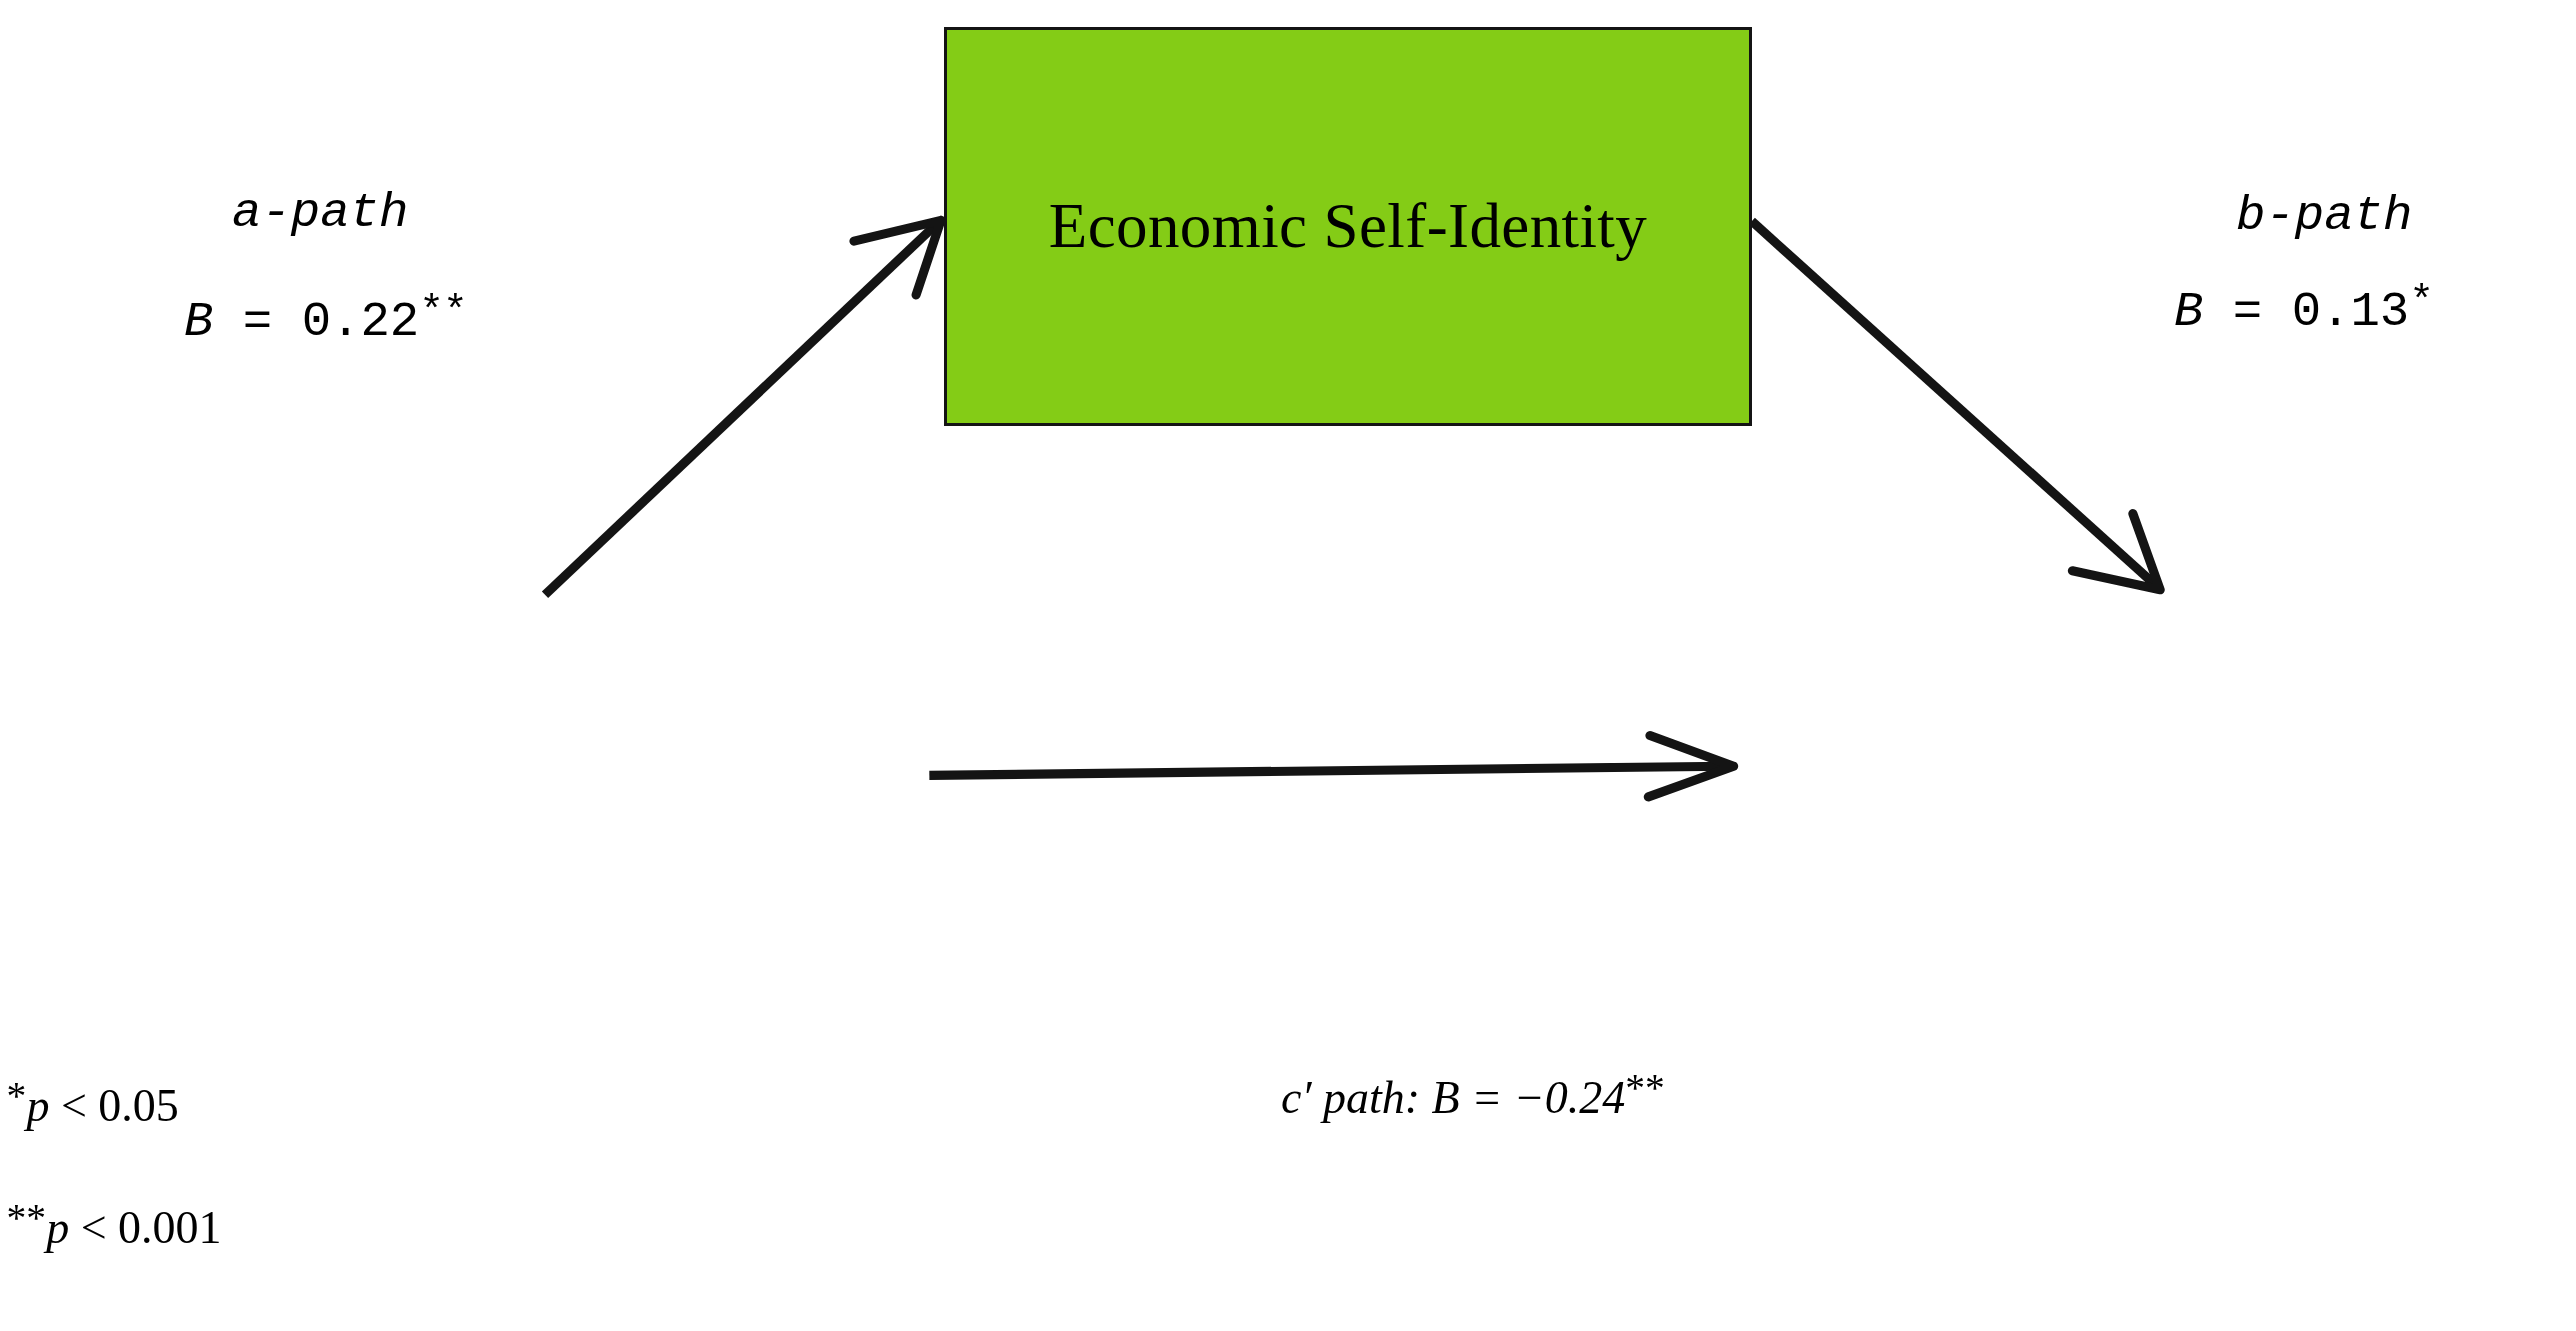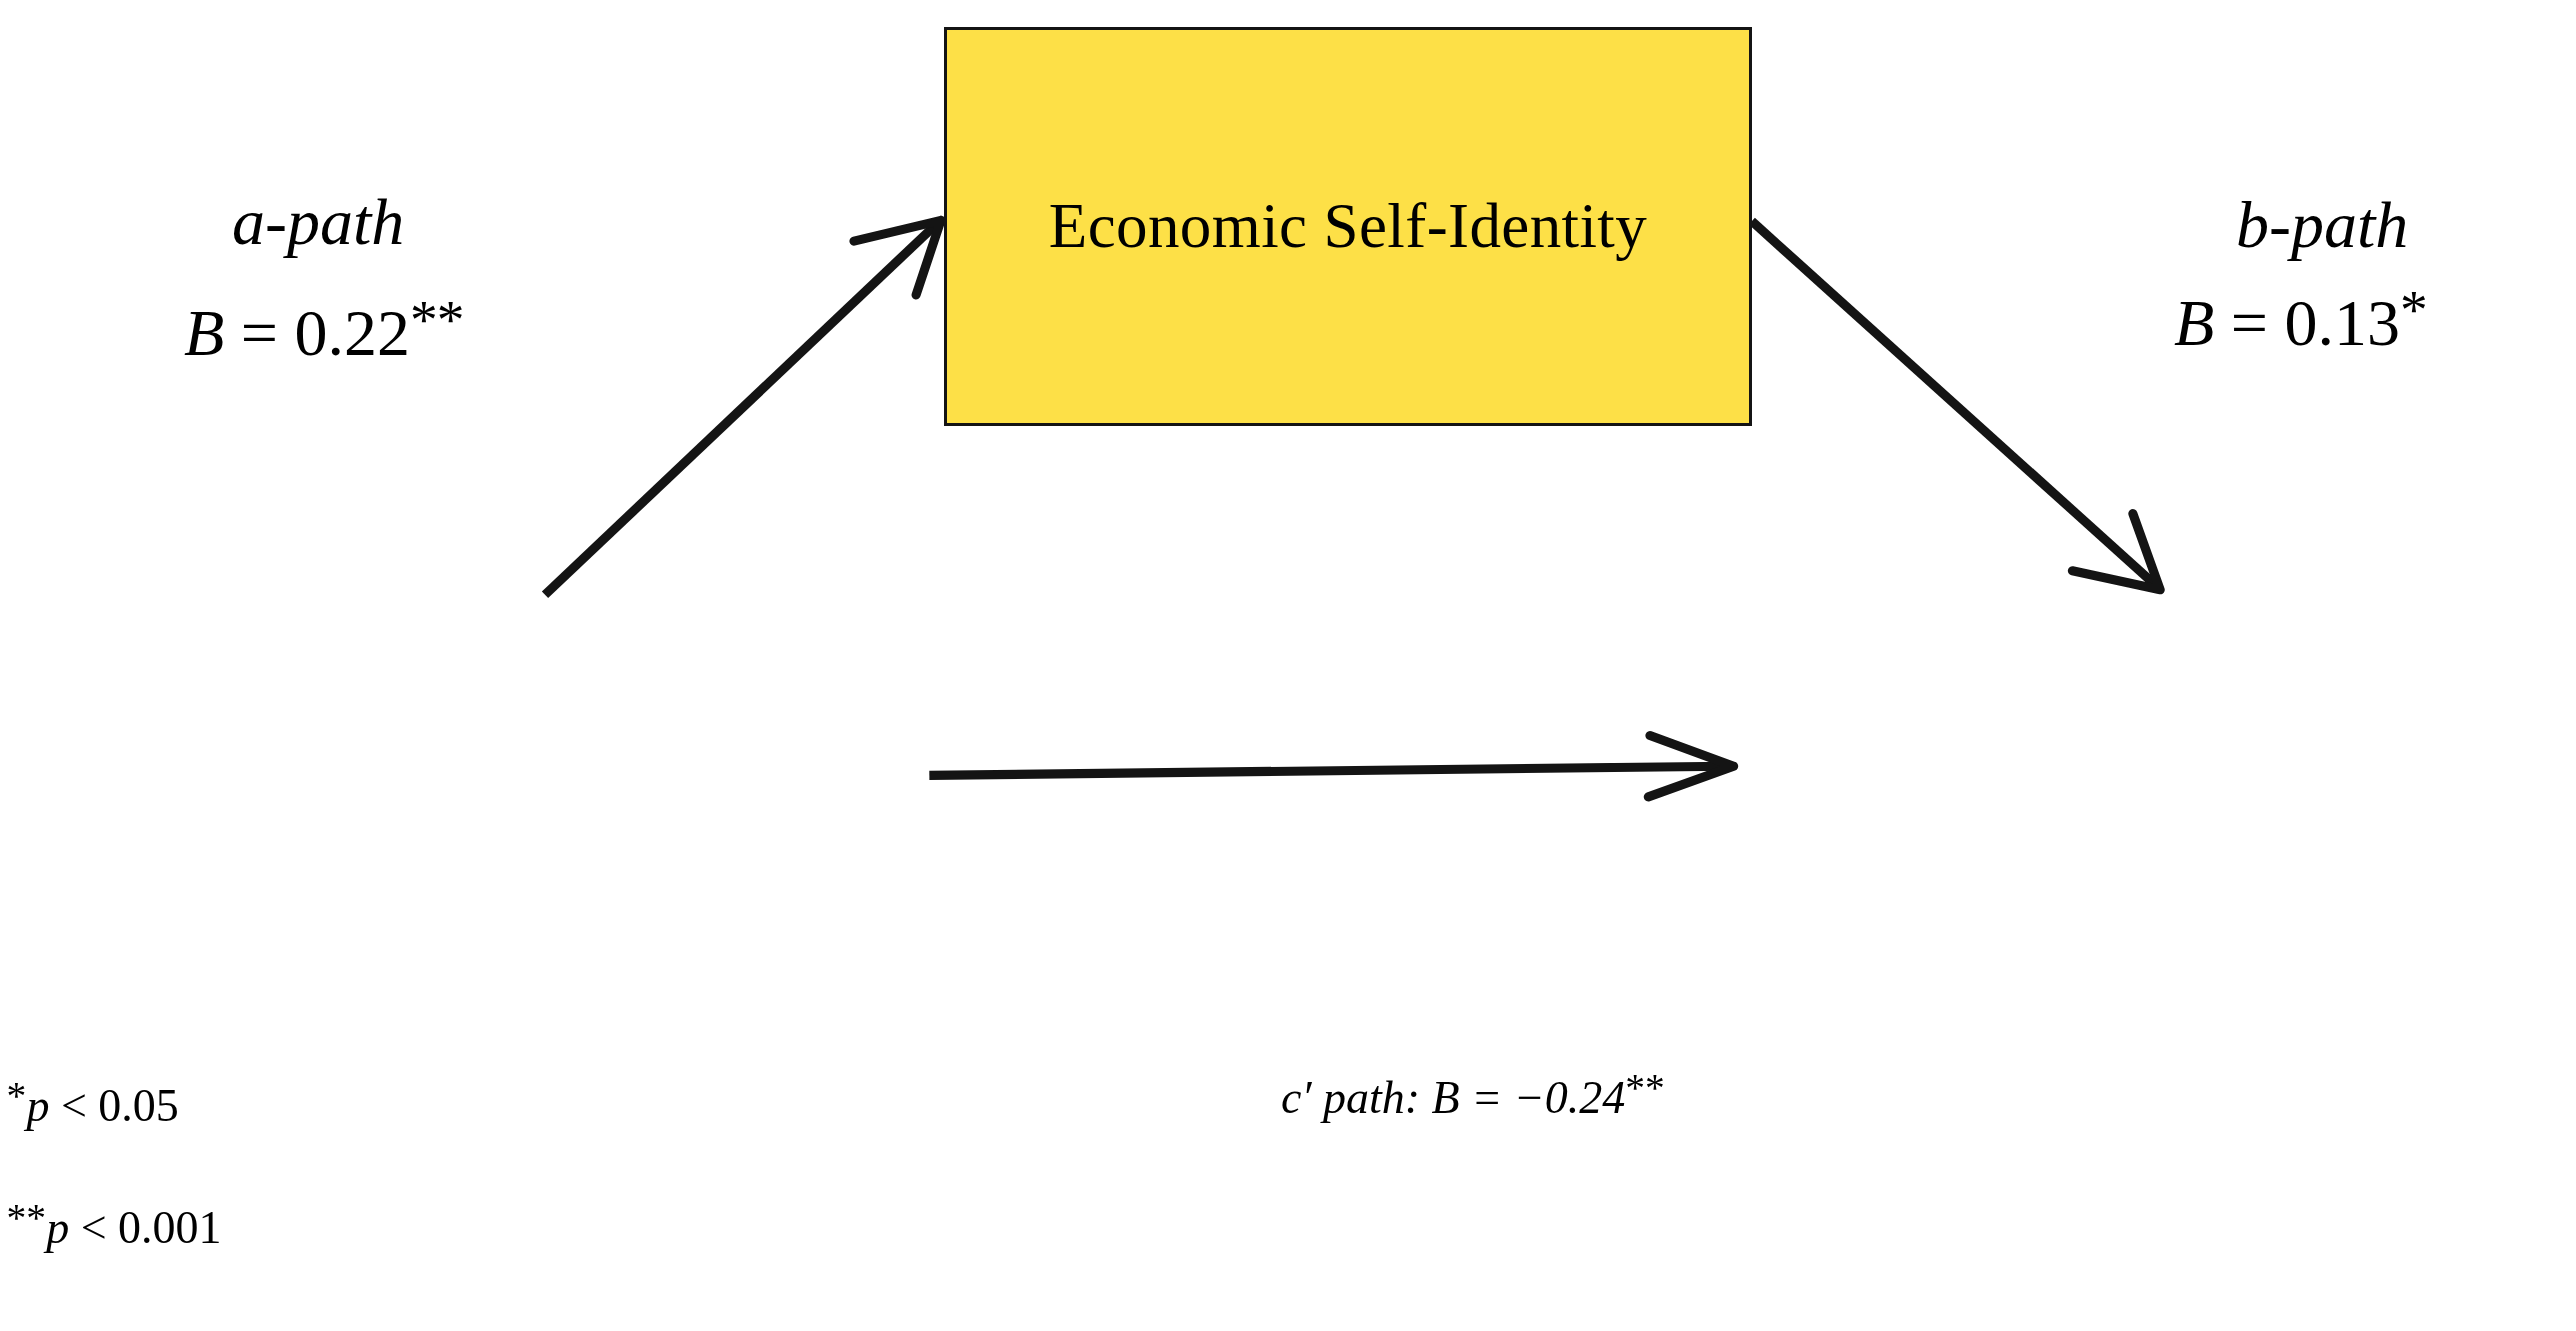--- a/index.html
+++ b/index.html
@@ -25,21 +25,21 @@
     width: 2576px;
     height: 1332px;
     pointer-events: none;
   }
 
   
   .node {
     position: absolute;
     box-sizing: border-box;
     border: 3.3px solid #141414;
-    background: #fde047;
+    background: #84cc16;
     display: flex;
     align-items: center;
     justify-content: center;
     text-align: center;
     line-height: 1.32;
     font-size: 63px;
     letter-spacing: 0.4px;
     z-index: 2;
   }
   .node-label {
@@ -49,23 +49,24 @@
   }
 
   #node-mediator { left: 944px; top: 27px;  width: 808px; height: 399px; }
   #node-predictor{ left: 141px;  top: 595px; width: 787px; height: 371px; }
   #node-outcome  { left: 1735px; top: 595px; width: 813px; height: 371px; }
 
   
   .path-label {
     position: absolute;
     z-index: 3;
-    font-size: 66px;
+    font-size: 49px;
     white-space: nowrap;
     line-height: 1.0;
+    font-family: Liberation Mono, monospace;
   }
   .path-label .ital { font-style: italic; }
   .path-label .upright { font-style: normal; }
   .star {
     font-style: normal;
     font-size: 0.84em;
     vertical-align: 0.30em;
     letter-spacing: -0.02em;
   }
 

